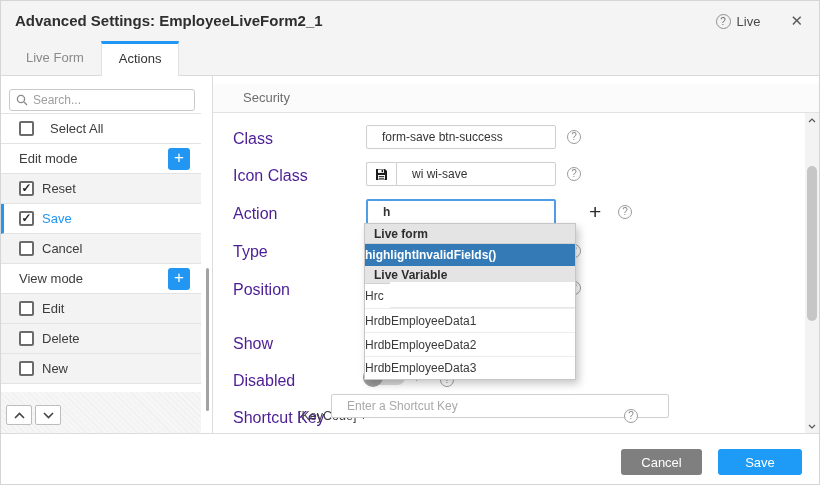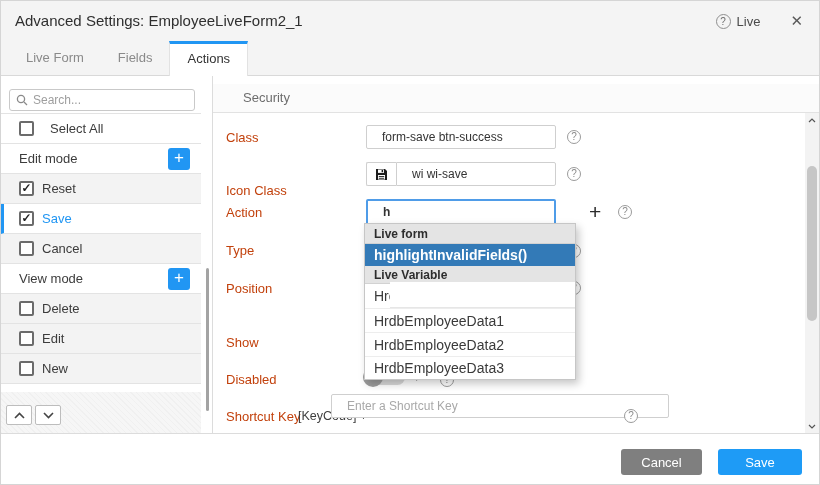--- a/index.html
+++ b/index.html
@@ -2,21 +2,21 @@
 <html><head>
 <meta charset="utf-8">
 <style>
   * { margin:0; padding:0; box-sizing:border-box; }
   body { font-family:"Liberation Sans", sans-serif; background:#fff; }
   .dialog { position:relative; width:820px; height:485px; background:#fff; overflow:hidden;
             border:1px solid #d5d5d5; font-size:13px; color:#333; }
 
   
   .hdr { position:absolute; left:0; top:0; width:100%; height:40px; background:#f4f4f4; }
-  .hdr-title { position:absolute; left:14px; top:11px; font-size:15px; font-weight:400; color:#2f2f2f; }
+  .hdr-title { position:absolute; left:14px; top:11px; font-size:15px; font-weight:700; color:#2f2f2f; }
   .hdr-right { position:absolute; right:16px; top:0; height:40px; display:flex; align-items:center; gap:6px; }
   .help-circ { width:15px; height:15px; border:1px solid #8f8f8f; border-radius:50%; color:#6d6d6d;
                font-size:10px; line-height:13px; text-align:center; }
   .help-lbl { color:#4a4a4a; font-size:13px; margin-right:24px; }
   .close-x { color:#5a5a5a; font-size:15px; cursor:pointer; }
 
   
   .main-tabs { position:absolute; left:0; top:40px; width:100%; height:35px; background:#f4f4f4;
                border-bottom:1px solid #d9d9d9; display:flex; padding-left:8px; }
   .mtab { padding:0 17px; line-height:34px; color:#8a8a8a; font-size:13px; cursor:pointer; }
@@ -51,42 +51,42 @@
 
   
   .panel { position:absolute; left:211px; top:75px; width:609px; height:357px; background:#fff;
            border-left:1px solid #dcdcdc; }
   .ptabs { position:absolute; left:0; top:8px; width:100%; height:29px; background:#fbfbfb; border-bottom:1px solid #e2e2e2; display:flex; padding-left:14px; }
   .ptab { padding:0 16px; line-height:28px; color:#6d6d6d; font-size:13px; cursor:pointer; }
   .ptab.active { background:#fff; color:#222; font-weight:bold; border-top:3px solid #2196f3;
                  border-left:1px solid #e2e2e2; border-right:1px solid #e2e2e2; line-height:24px; margin-bottom:-1px; }
   .pcontent { position:absolute; left:0; top:37px; width:100%; height:320px; }
 
-  .flabel { position:absolute; left:13px; font-size:13px; color:#c2410c; }
+  .flabel { position:absolute; left:20px; font-size:16px; color:#4c1d95; }
   .finput { position:absolute; height:24px; border:1px solid #cfcfcf; border-radius:2px; background:#fff;
             font-size:12px; color:#333; padding:0 15px; outline:none; font-family:"Liberation Sans", sans-serif; }
   .finput::placeholder { color:#a8a8a8; }
   .addon { position:absolute; width:30px; height:24px; border:1px solid #cfcfcf; border-right:none;
            border-radius:2px 0 0 2px; background:#fff; display:flex; align-items:center; justify-content:center; }
   .focused { border:2px solid #4f9ce8; font-weight:bold; }
   .help-ic { position:absolute; width:14px; height:14px; border:1px solid #9b9b9b; border-radius:50%;
              color:#8a8a8a; font-size:10px; line-height:12px; text-align:center; background:#fff; }
   .plus-inline { position:absolute; font-size:21px; color:#2c2c2c; cursor:pointer; line-height:16px; }
   .toggle { position:absolute; width:42px; height:15px; background:#dadada; border-radius:8px; }
   .toggle .knob { position:absolute; left:0; top:-3px; width:20px; height:20px; background:#9c9c9c; border-radius:50%; }
   .caret-g { position:absolute; font-size:11px; color:#555; }
   .kc-prefix { position:absolute; font-size:12.5px; color:#3e3e3e; }
 
   
   .ddown { position:absolute; left:151px; top:110px; width:212px; z-index:20; background:#fff;
            border:1px solid #c6c6c6; box-shadow:3px 4px 8px rgba(0,0,0,.22); }
   .dd-hdr { height:20px; background:#e4e4e4; font-weight:bold; font-size:12px; color:#2d2d2d;
             line-height:20px; padding-left:9px; border-bottom:1px solid #d2d2d2; }
   .dd-hdr.h2 { height:18px; line-height:18px; }
-  .dd-item { font-size:14px; color:#3a3a3a; padding-left:9px; display:flex; align-items:center;
+  .dd-item { font-size:12px; color:#3a3a3a; display:flex; align-items:center;
              border-bottom:1px solid #ededed; cursor:pointer; }
   .dd-item.sel { background:#337ab7; color:#fff; font-weight:bold; height:22px; border-bottom:none; }
   .dd-glitch { position:absolute; left:177px; top:169px; width:185px; height:26px; background:#fff;
                border-bottom:1px solid #e6e6e6; z-index:21; }
 
   
   .vscroll { position:absolute; left:592px; top:0; width:14px; height:320px; background:#f3f3f3; }
   .vs-arrow { position:absolute; left:0; width:14px; height:14px; display:flex; align-items:center; justify-content:center; cursor:pointer; }
   .vs-thumb { position:absolute; left:2px; top:53px; width:10px; height:155px; background:#c6c6c6; border-radius:5px; }
 
@@ -107,21 +107,20 @@
     <div class="hdr-title">Advanced Settings: EmployeeLiveForm2_1</div>
     <div class="hdr-right">
       <div class="help-circ">?</div>
       <div class="help-lbl">Live</div>
       <div class="close-x">✕</div>
     </div>
   </div>
 
   <div class="main-tabs">
     <div class="mtab">Live Form</div>
-    <div class="mtab">Fields</div>
     <div class="mtab active">Actions</div>
   </div>
 
   <div class="sidebar">
     <div class="search-wrap">
       <span>
         <svg width="12" height="12" viewBox="0 0 12 12">
             <circle cx="5" cy="5" r="3.6" fill="none" stroke="#8a8a8a" stroke-width="1.3"></circle>
             <line x1="8" y1="8" x2="11" y2="11" stroke="#8a8a8a" stroke-width="1.3"></line>
           </svg>
@@ -149,25 +148,25 @@
       <div class="srow">
         <span class="cbx"></span>
         <span class="slbl">Cancel</span>
       </div>
       <div class="srow header-row">
         <span class="slbl">View mode</span>
         <span class="plus-btn">+</span>
       </div>
       <div class="srow">
         <span class="cbx"></span>
+        <span class="slbl">Edit</span>
+      </div>
+      <div class="srow">
+        <span class="cbx"></span>
         <span class="slbl">Delete</span>
-      </div>
-      <div class="srow">
-        <span class="cbx"></span>
-        <span class="slbl">Edit</span>
       </div>
       <div class="srow">
         <span class="cbx"></span>
         <span class="slbl">New</span>
       </div>
     </div>
 
     <div class="updown-strip">
       <div class="ud-btn" style="left:5px;">
         <svg width="11" height="7" viewBox="0 0 11 7">
@@ -187,21 +186,21 @@
     <div class="ptabs">
       <div class="ptab">Security</div>
     </div>
 
     <div class="pcontent">
 
       <div class="flabel" style="top:17px;">Class</div>
       <input class="finput" style="left: 153px; top: 12px; width: 190px;" value="form-save btn-success">
       <div class="help-ic" style="left:354px; top:17px;">?</div>
 
-      <div class="flabel" style="top:54px;margin-top:16px;">Icon Class</div>
+      <div class="flabel" style="top:54px;">Icon Class</div>
       <div class="addon" style="left:153px; top:49px;">
         <svg width="13" height="13" viewBox="0 0 13 13">
             <path d="M1 1 h9 l2 2 v9 h-11 z" fill="#1c1c1c"></path>
             <rect x="3" y="1.5" width="6" height="3.4" fill="#fff"></rect>
             <rect x="6.6" y="2" width="1.5" height="2.2" fill="#1c1c1c"></rect>
             <rect x="3" y="7" width="7" height="4.5" fill="#fff"></rect>
             <rect x="3.8" y="8" width="5.4" height=".9" fill="#1c1c1c"></rect>
             <rect x="3.8" y="9.8" width="5.4" height=".9" fill="#1c1c1c"></rect>
           </svg>
       </div>

